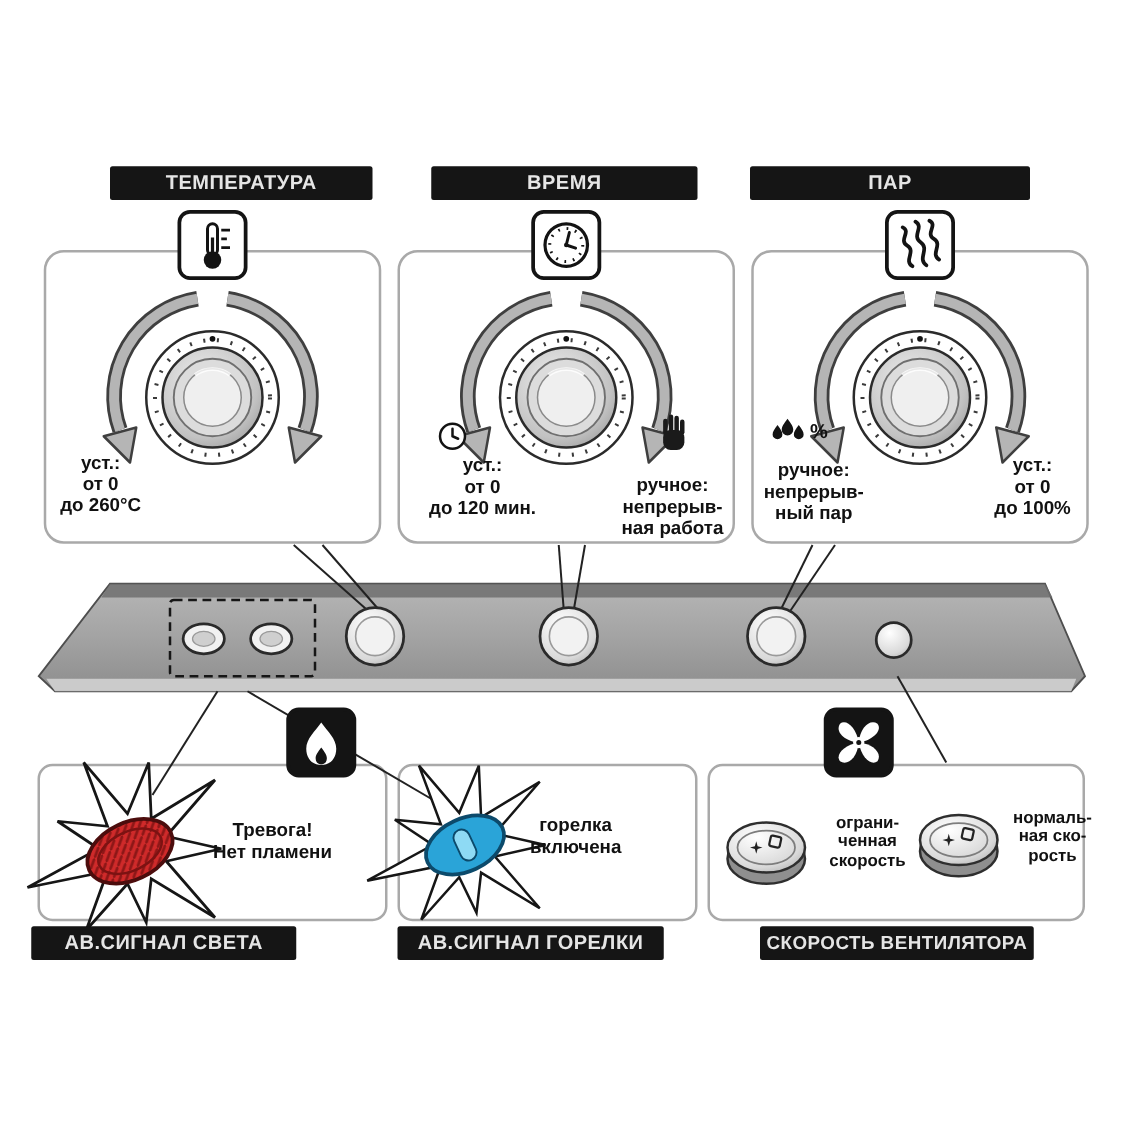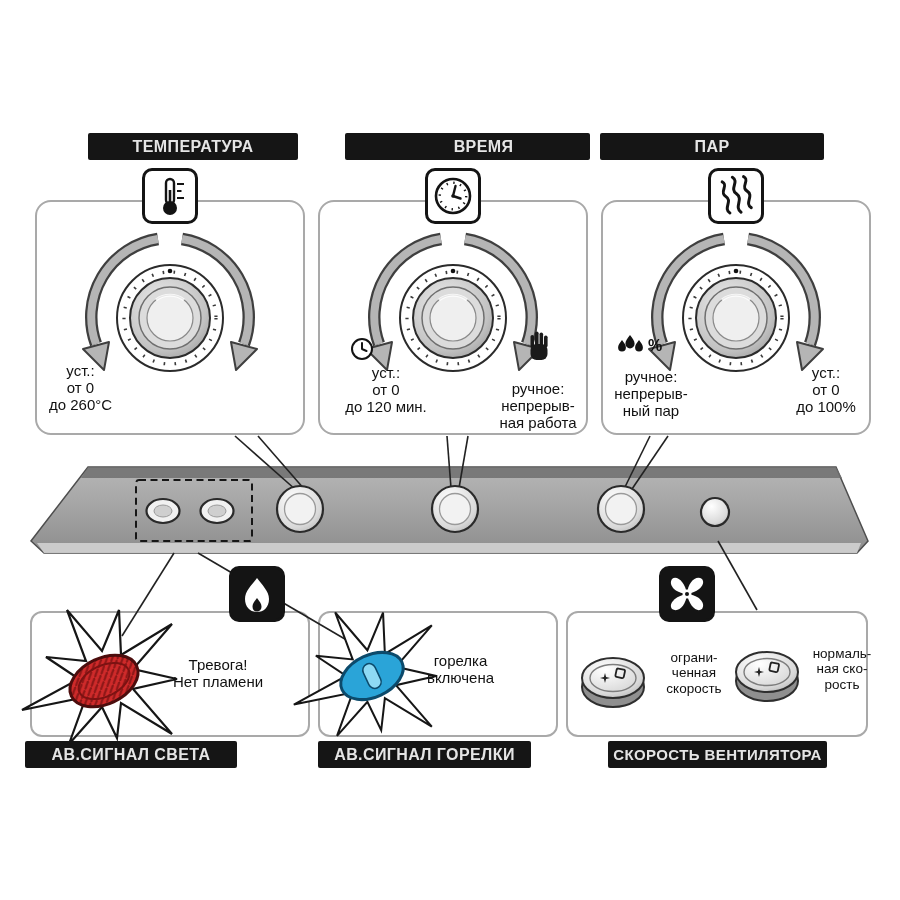--- a/index.html
+++ b/index.html
@@ -7,33 +7,33 @@
           font-family:"Liberation Sans",sans-serif;}
   .panel{position:absolute;background:#fff;border:2px solid #a9a9a9;border-radius:16px;z-index:1;box-sizing:border-box;}
   .panel-b{border-radius:12px;}
   svg.overlay{position:absolute;left:0;top:0;z-index:2;}
   .iconbox{position:absolute;width:56px;height:56px;background:#fff;border:3px solid #141414;
            border-radius:10px;display:flex;align-items:center;justify-content:center;
            box-sizing:border-box;z-index:3;}
   .iconbox.dark{background:#141414;border-color:#141414;}
   .bar{position:absolute;height:27px;background:#151515;color:#e5e5e5;display:flex;align-items:center;
        justify-content:center;font-weight:bold;font-size:16px;letter-spacing:.4px;z-index:4;border-radius:2px;}
-  .lbl{position:absolute;font-weight:normal;font-size:15px;line-height:1.14;text-align:center;color:#111;
+  .lbl{position:absolute;font-weight:bold;font-size:15px;line-height:1.14;text-align:center;color:#111;
        white-space:pre-line;z-index:4;}
   .lbl.small{font-size:13.5px;}
   .dropspct{position:absolute;display:flex;align-items:center;gap:2px;font-weight:bold;font-size:16px;
             color:#111;z-index:4;}
 </style>
 </head>
 <body>
 
 <div class="canvas">
 
   <div class="bar" style="left:88px;top:133px;width:210px;">ТЕМПЕРАТУРА</div>
-  <div class="bar" style="left:345px;top:133px;width:213px;padding-left:32px;">ВРЕМЯ</div>
+  <div class="bar" style="left:345px;top:133px;width:213px;">ВРЕМЯ</div>
   <div class="bar" style="left:600px;top:133px;width:224px;">ПАР</div>
 
   <div class="panel" style="left:35px;top:200px;width:270px;height:235px;"></div>
   <div class="panel" style="left:318px;top:200px;width:270px;height:235px;"></div>
   <div class="panel" style="left:601px;top:200px;width:270px;height:235px;"></div>
 
   <div class="panel panel-b" style="left:30px;top:611px;width:280px;height:126px;"></div>
   <div class="panel panel-b" style="left:318px;top:611px;width:240px;height:126px;"></div>
   <div class="panel panel-b" style="left:566px;top:611px;width:302px;height:126px;"></div>
 

